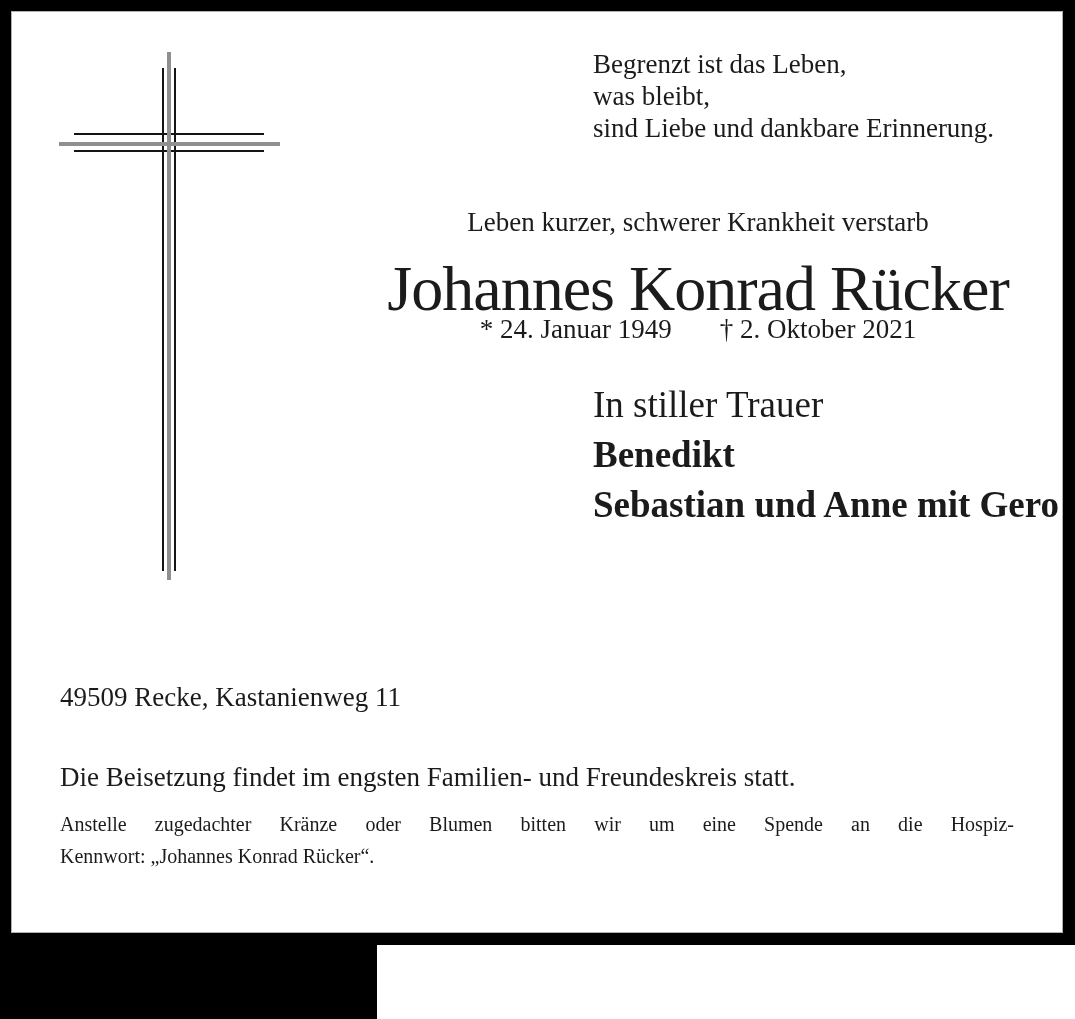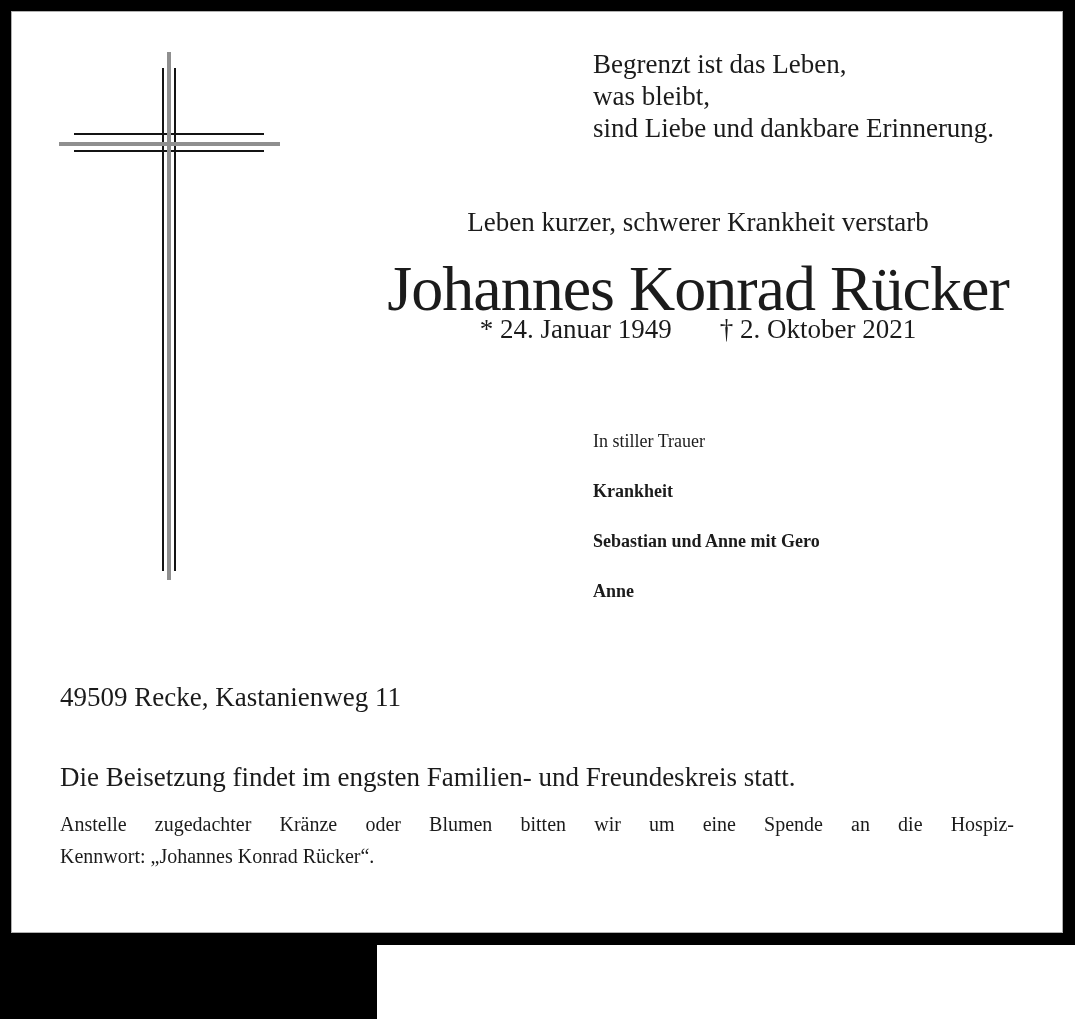--- a/index.html
+++ b/index.html
@@ -43,21 +43,21 @@
   .verse{left:593px;top:48px;}
   .center-col{left:378px;width:640px;text-align:center;}
   .intro{top:206px;}
   .name{
     top:254px;
     font-size:64px;line-height:70px;letter-spacing:-1px;
     white-space:nowrap;
   }
   .dates{top:313px;}
   .dates .birth{margin-right:48px;}
-  .mourners{left:593px;top:416px;line-height:50px;font-size:18px;}
+  .mourners{left:593px;top:380px;line-height:50px;font-size:37px;}
   .mourners .bold{font-weight:bold;}
   .address{left:60px;top:681px;}
   .funeral{left:60px;top:761px;}
   .donation{left:60px;top:808px;width:954px;font-size:20px;line-height:32px;}
   .donation .jl{text-align:justify;text-align-last:justify;}
 </style>
 </head>
 <body>
 
 <div class="page">
@@ -86,23 +86,22 @@
   </div>
 
   <div class="abs t center-col intro">Leben kurzer, schwerer Krankheit verstarb</div>
   <div class="abs center-col name">Johannes Konrad Rücker</div>
   <div class="abs t center-col dates">
     <span class="birth">* 24. Januar 1949</span><span>† 2. Oktober 2021</span>
   </div>
 
   <div class="abs mourners">
     <div>In stiller Trauer</div>
-    <div class="bold">Krankheit</div>
+    <div class="bold">Benedikt</div>
     <div class="bold">Sebastian und Anne mit Gero</div>
-    <div class="bold">Anne</div>
   </div>
 
   <div class="abs t address">49509 Recke, Kastanienweg 11</div>
   <div class="abs t funeral">Die Beisetzung findet im engsten Familien- und Freundeskreis statt.</div>
   <div class="abs donation">
     <div class="jl">Anstelle zugedachter Kränze oder Blumen bitten wir um eine Spende an die Hospiz-</div>
     <div>Kennwort: „Johannes Konrad Rücker“.</div>
   </div>
 
 </div>

